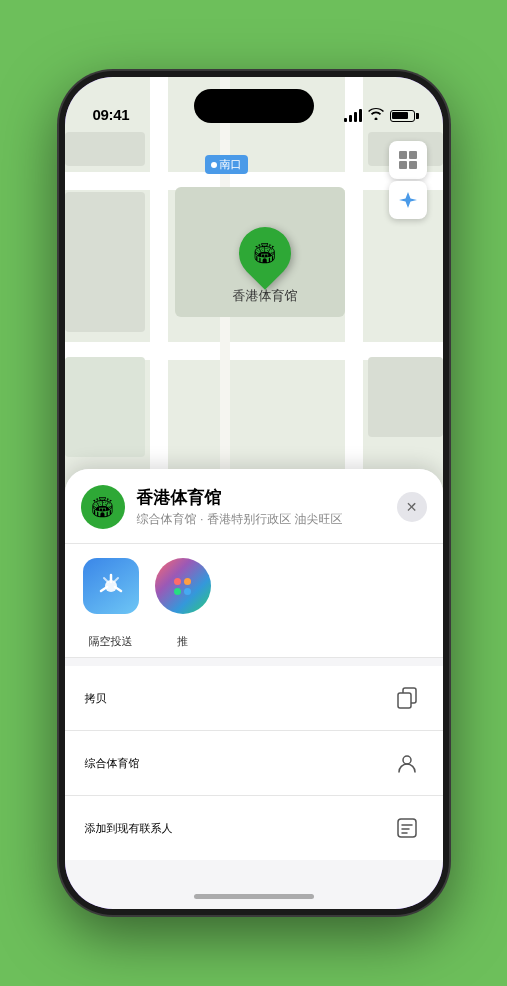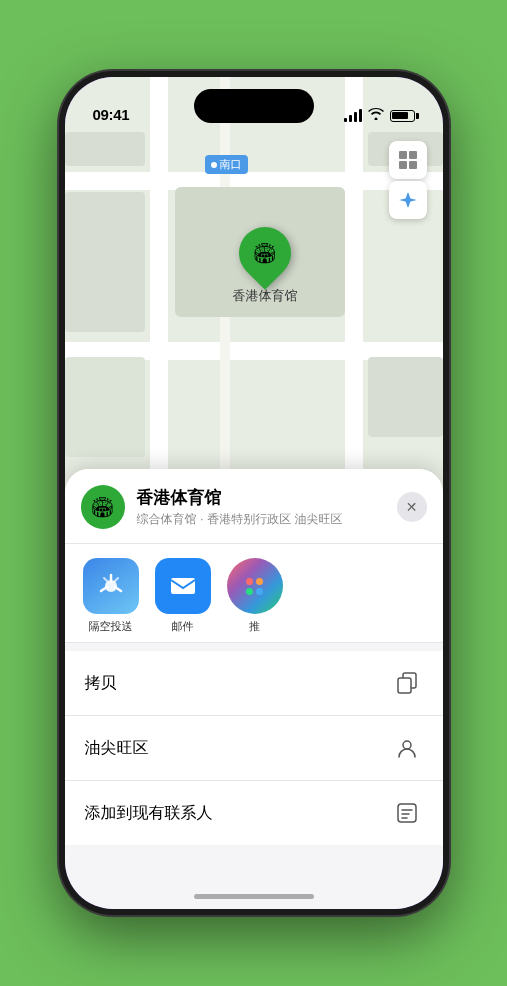--- a/index.html
+++ b/index.html
@@ -313,21 +313,21 @@
       overflow-x: auto;
       border-bottom: 1px solid #e5e5e5;
     }
 
     .share-row::-webkit-scrollbar { display: none; }
 
     .share-item {
       display: flex;
       flex-direction: column;
       align-items: center;
-      gap: 5px;
+      gap: 20px;
       min-width: 68px;
       cursor: pointer;
     }
 
     .share-app-icon {
       width: 56px;
       height: 56px;
       border-radius: 14px;
       display: flex;
       align-items: center;
@@ -376,21 +376,21 @@
       border-bottom: 0.5px solid #e5e5e5;
       cursor: pointer;
     }
 
     .action-item:last-child {
       border-bottom: none;
     }
 
     .action-label {
       flex: 1;
-      font-size: 16px;
+      font-size: 11px;
       color: #000;
     }
 
     .action-icon {
       width: 32px;
       height: 32px;
       display: flex;
       align-items: center;
       justify-content: center;
       font-size: 18px;
@@ -526,29 +526,20 @@
               <path d="M5 20 L11 16" stroke="white" stroke-width="2.5" stroke-linecap="round"></path>
               <path d="M25 20 L19 16" stroke="white" stroke-width="2.5" stroke-linecap="round"></path>
               <path d="M8 7 L12 11" stroke="white" stroke-width="2" stroke-linecap="round" opacity="0.7"></path>
               <path d="M22 7 L18 11" stroke="white" stroke-width="2" stroke-linecap="round" opacity="0.7"></path>
             </svg>
           </div>
           <span class="share-label">隔空投送</span>
         </div>
 
 
-        <div class="share-item">
-          <div class="share-app-icon mail">
-            <svg width="34" height="34" viewBox="0 0 34 34">
-              <rect x="5" y="9" width="24" height="16" rx="2" fill="white"></rect>
-              <path d="M5 11L17 19L29 11" stroke="#2288f5" stroke-width="2" fill="none"></path>
-            </svg>
-          </div>
-          <span class="share-label">邮件</span>
-        </div>
 
 
         <div class="share-item">
           <div class="share-app-icon more" style="border-radius:50%;">
             <div class="more-dots">
               <div class="more-dot-row">
                 <div class="dot" style="background:#ff6b6b;"></div>
                 <div class="dot" style="background:#ff9f43;"></div>
               </div>
               <div class="more-dot-row">
@@ -567,21 +558,21 @@
           <span class="action-label">拷贝</span>
           <div class="action-icon">
             <svg width="22" height="22" viewBox="0 0 22 22" fill="none">
               <rect x="7" y="1" width="13" height="15" rx="2" stroke="#555" stroke-width="1.5" fill="none"></rect>
               <rect x="2" y="6" width="13" height="15" rx="2" stroke="#555" stroke-width="1.5" fill="white"></rect>
             </svg>
           </div>
         </div>
 
         <div class="action-item">
-          <span class="action-label">油尖旺区</span>
+          <span class="action-label">综合体育馆</span>
           <div class="action-icon">
             <svg width="22" height="22" viewBox="0 0 22 22" fill="none">
               <circle cx="11" cy="8" r="4" stroke="#555" stroke-width="1.5" fill="none"></circle>
               <path d="M3 20c0-4.4 3.6-8 8-8s8 3.6 8 8" stroke="#555" stroke-width="1.5" fill="none" stroke-linecap="round"></path>
             </svg>
           </div>
         </div>
 
 
         <div class="action-item">

